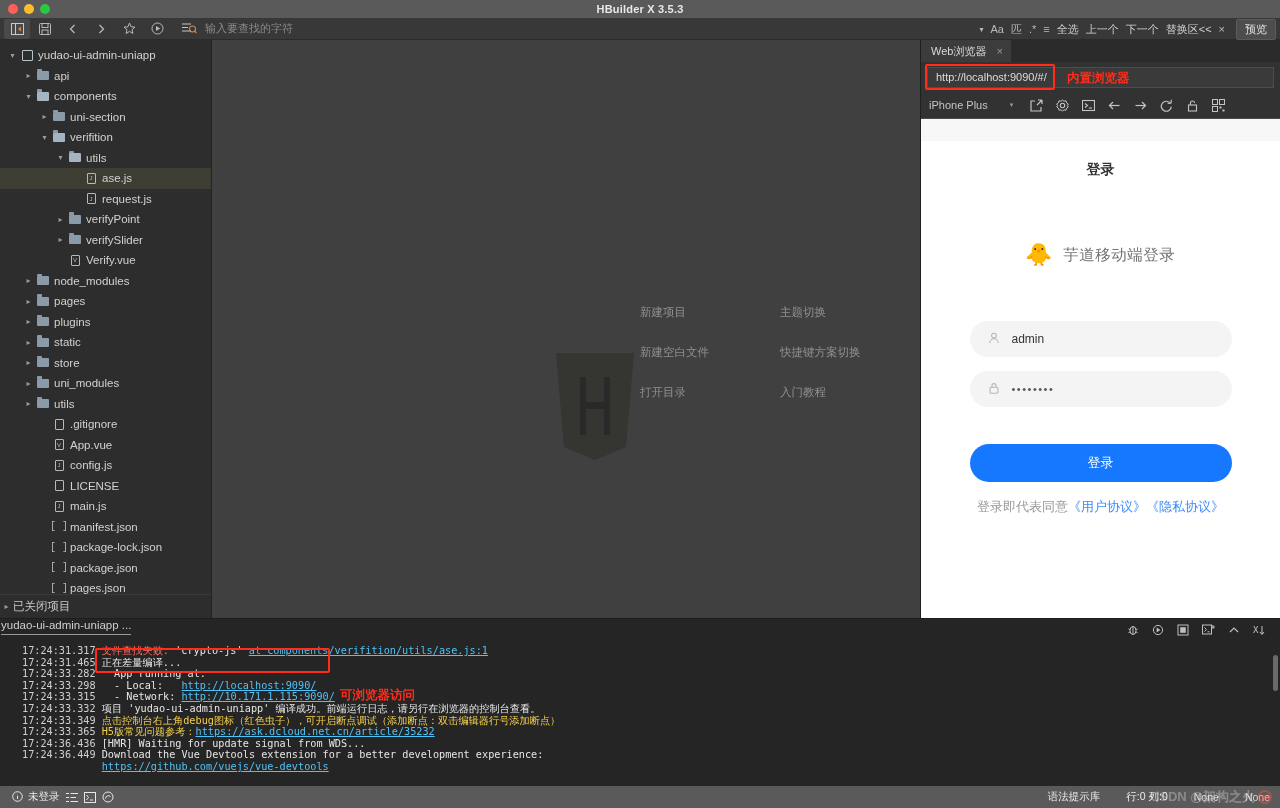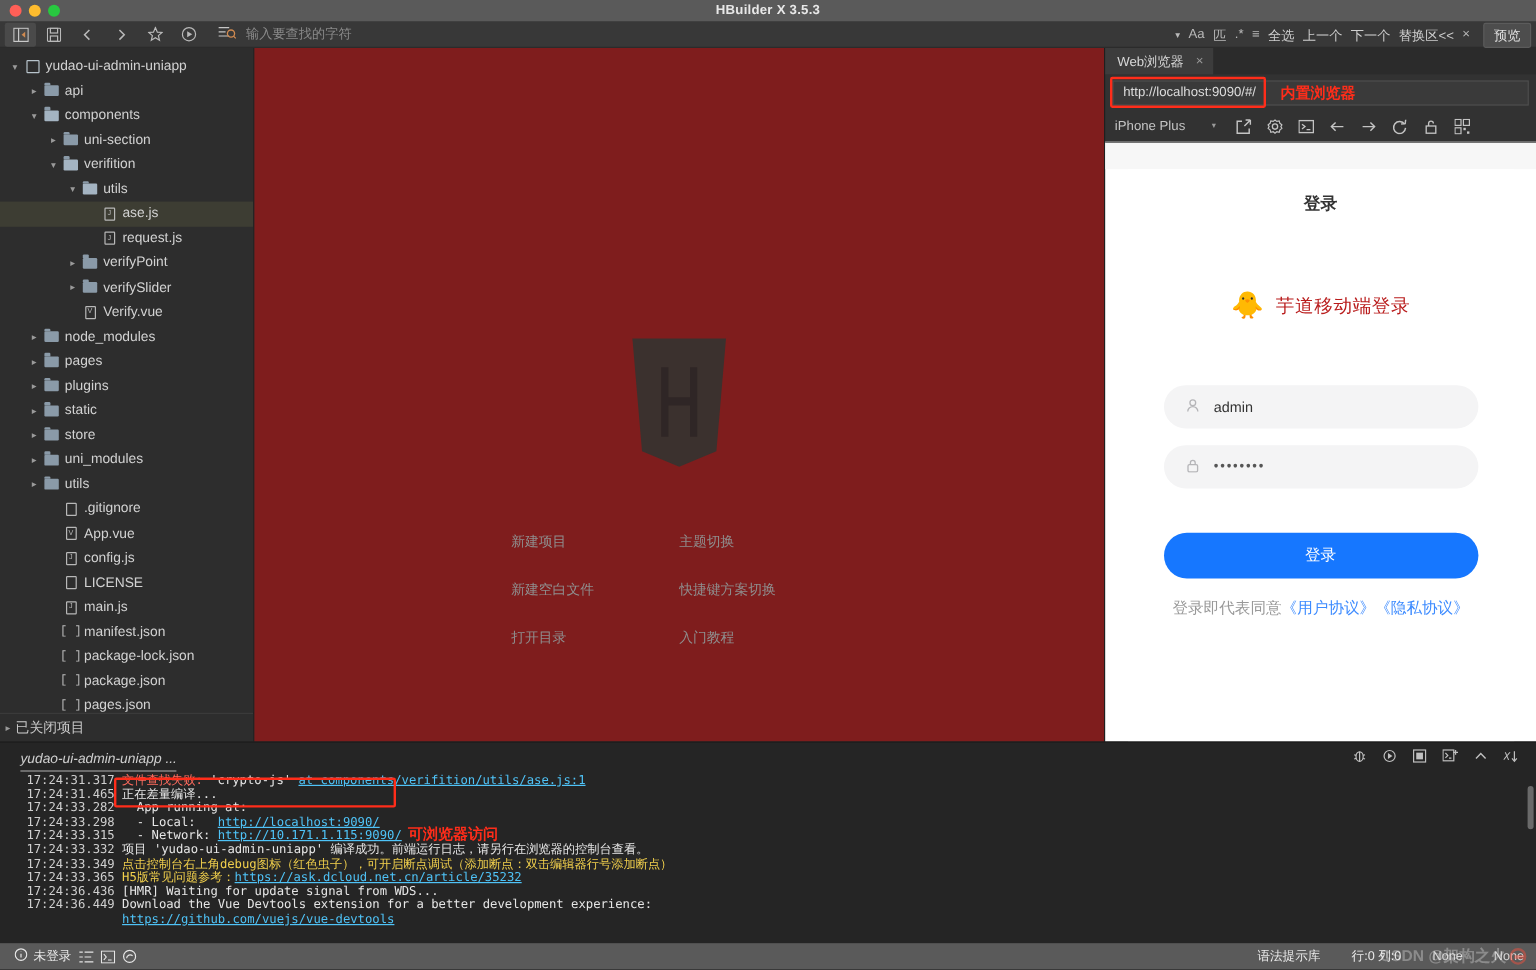--- a/index.html
+++ b/index.html
@@ -112,23 +112,23 @@
     content: 'V'; position: absolute; inset: 0; font-size: 6px; color: #b8b8b8;
     display: flex; align-items: center; justify-content: center;
   }
   .brackets { font-size: 10px; color: #b8b8b8; font-family: "Liberation Mono", monospace; }
   .projicon {
     width: 11px; height: 11px; border: 1.5px solid #b8c4cc; border-radius: 1px;
   }
 
   
   .editorarea {
-    flex: 1 1 auto; background: #7f1d1d; position: relative;
-    display: flex; flex-direction: column; align-items: center;
-    justify-content: center; min-width: 0;
+    flex: 1 1 auto; background: #404040; position: relative;
+    display: flex; flex-direction: row; align-items: center;
+    justify-content: flex-end; min-width: 0;
   }
   .hlogo { margin-top: 158px; opacity: .9; }
   .welcome-links {
     margin-top: 46px;
     display: grid; grid-template-columns: 140px 140px;
     row-gap: 25px; column-gap: 0px;
   }
   .wlink { font-size: 11.5px; color: #8f8f8f; }
 
   
@@ -176,21 +176,21 @@
     width: 322px; background: #ffffff; flex: 1 1 auto;
     display: flex; flex-direction: column; align-items: center;
   }
   .login-title {
     margin-top: 20px; font-size: 14px; font-weight: bold; color: #333;
   }
   .brand-row {
     margin-top: 65px; display: flex; align-items: center; gap: 10px;
   }
   .brand-emoji { font-size: 22px; line-height: 1; }
-  .brand-text { font-size: 15.5px; color: #b91c1c; letter-spacing: .5px; }
+  .brand-text { font-size: 15.5px; color: #737373; letter-spacing: .5px; }
   .field {
     margin-top: 0; width: 262px; height: 36px; background: #f4f4f5;
     border-radius: 18px; display: flex; align-items: center; gap: 12px;
     padding: 0 18px;
   }
   .field.first { margin-top: 55px; }
   .field.second { margin-top: 14px; }
   .field .ficon { color: #b5b5b8; font-size: 12px; width: 12px; }
   .field .fval { font-size: 12px; color: #333; }
   .field .fval.dots { letter-spacing: 1.5px; font-size: 11px; color: #555; }
@@ -204,23 +204,22 @@
   }
   .agree .lnk { color: #3d8bff; }
 
   
   .console {
     height: 168px; flex: 0 0 168px; background: #252525;
     display: flex; flex-direction: column; position: relative;
     border-top: 1px solid #1d1d1d;
   }
   .con-tabs {
-    height: 24px; display: flex; align-items: flex-end; position: relative;
-    padding-left: 17px;
-    font-style: italic;
+    height: 24px; display: flex; align-items: flex-start; position: relative;
+    padding-left: 1px;
   }
   .con-tab {
     font-size: 11.5px; color: #cfcfcf; padding-bottom: 3px;
     border-bottom: 1px solid #9a9a9a;
   }
   .con-icons {
     position: absolute; right: 14px; top: 0; height: 24px;
     display: flex; align-items: center; gap: 13px; color: #c0c0c0; font-size: 11px;
   }
   .con-body {

